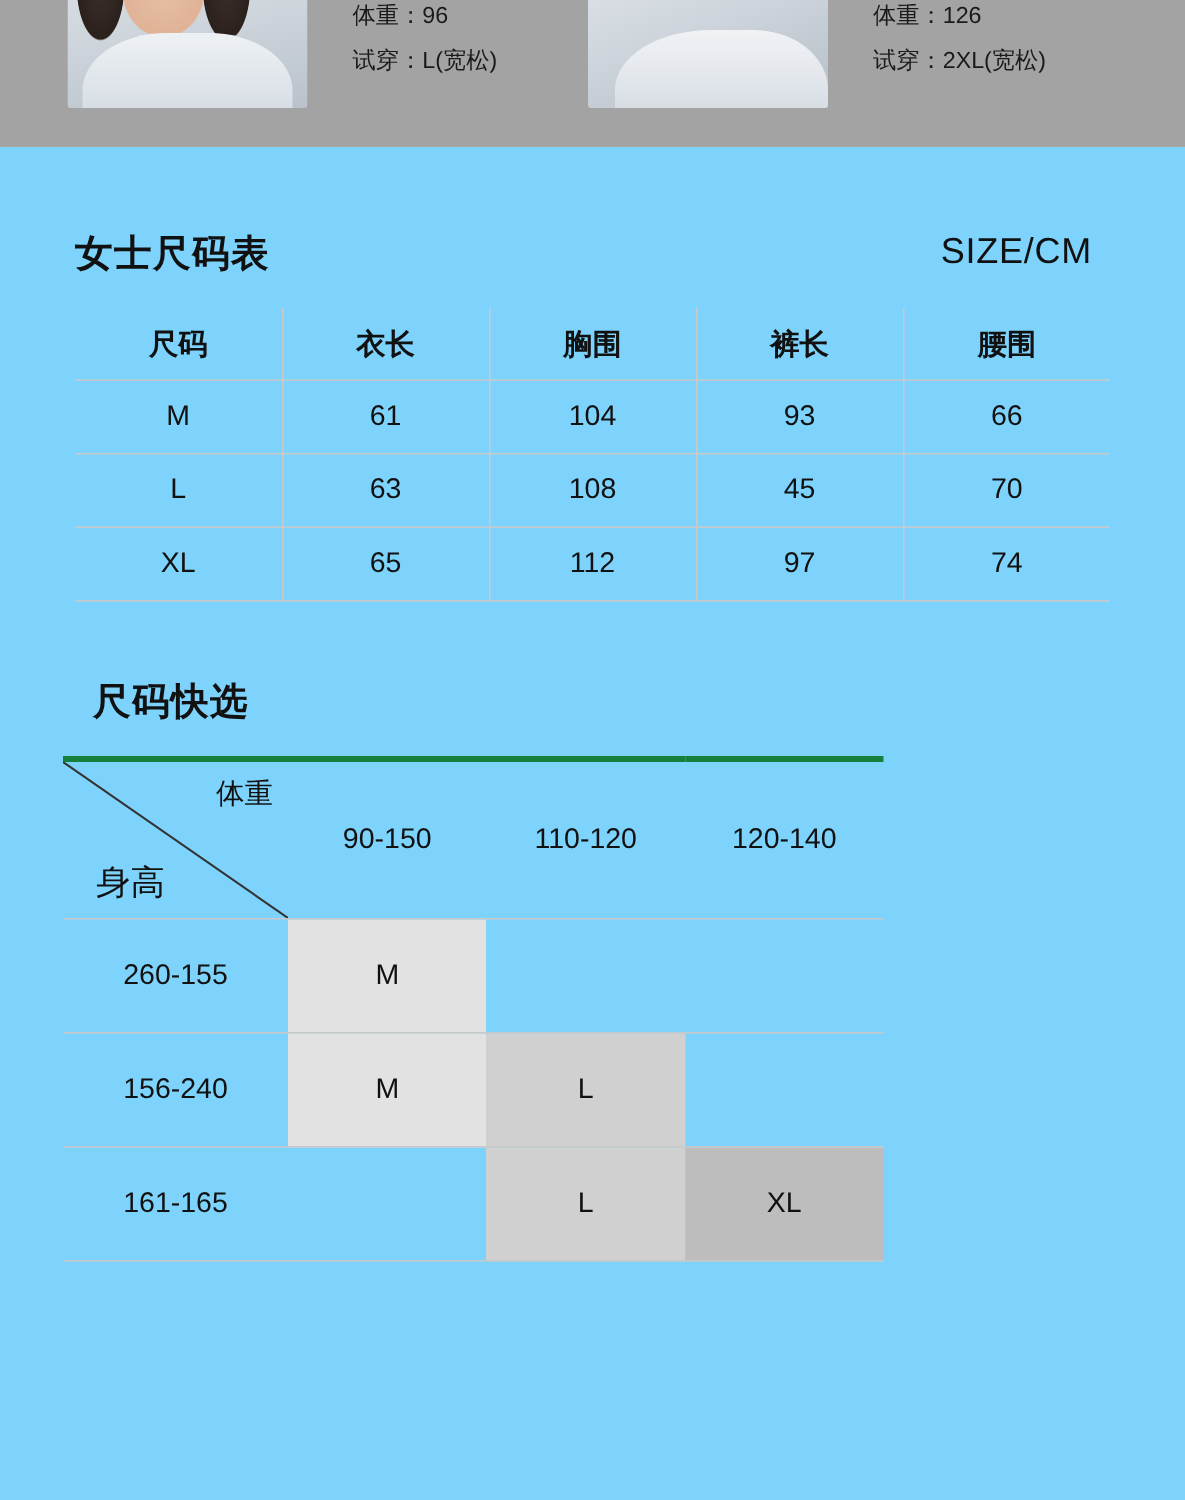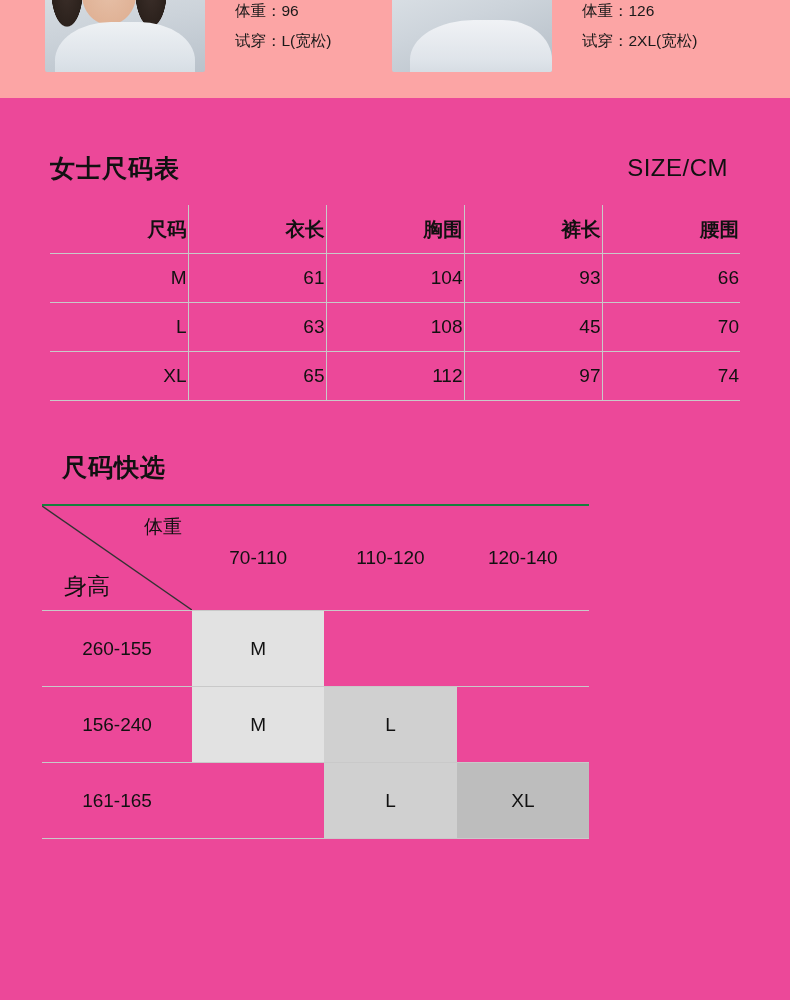--- a/index.html
+++ b/index.html
@@ -12,21 +12,21 @@
     background: #f2f2f2;
     font-family: "Liberation Sans", sans-serif;
     color: #111;
     overflow: hidden;
   }
 
   
   .top-strip {
     position: relative;
     height: 98px;
-    background: #fca5a5;
+    background: #a3a3a3;
     overflow: hidden;
   }
   .model-card {
     position: absolute;
     top: -40px;
     display: flex;
     align-items: flex-start;
   }
   .model-card.left { left: 45px; }
   .model-card.right { left: 392px; }
@@ -74,21 +74,21 @@
     margin-left: 30px;
     padding-top: 36px;
     font-size: 15.5px;
     line-height: 30px;
     color: #1a1a1a;
   }
   .model-info div { white-space: nowrap; }
 
   
   .panel {
-    background: #ec4899;
+    background: #7dd3fc;
     height: 902px;
     padding: 0;
     position: relative;
   }
 
   .section-title {
     font-size: 25px;
     font-weight: bold;
     color: #111;
     letter-spacing: 1px;
@@ -109,21 +109,21 @@
   
   table.size-table {
     border-collapse: collapse;
     margin: 20px auto 0 auto;
     width: 690px;
     table-layout: fixed;
   }
   table.size-table th,
   table.size-table td {
     border: 1px solid #c9c9c9;
-    text-align: right;
+    text-align: center;
     font-size: 19px;
     font-weight: normal;
     color: #111;
     height: 46px;
   }
   table.size-table th {
     font-weight: bold;
     font-size: 19.5px;
   }
   table.size-table tr > *:first-child { border-left: none; }
@@ -141,21 +141,21 @@
     table-layout: fixed;
   }
   table.quick-table td {
     border-bottom: 1px solid #c9c9c9;
     text-align: center;
     font-size: 19px;
     color: #111;
     height: 73px;
     vertical-align: middle;
   }
-  table.quick-table tr:first-child td { border-top: 2px solid #15803d; }
+  table.quick-table tr:first-child td { border-top: 4px solid #15803d; }
   table.quick-table td.rowhead {
     width: 150px;
     text-align: center;
   }
   td.cell-filled-1 { background: #e2e2e2; }
   td.cell-filled-2 { background: #d0d0d0; }
   td.cell-filled-3 { background: #bdbdbd; }
 
   
   .diag-cell {
@@ -256,21 +256,21 @@
   <table class="quick-table">
     <tbody>
         <tr class="quick-header">
       <td class="rowhead diag-cell">
         <svg class="diag-line" viewBox="0 0 150 104" preserveAspectRatio="none">
           <line x1="0" y1="0" x2="150" y2="104" stroke="#333" stroke-width="1.4"></line>
         </svg>
         <span class="weight-lbl">体重</span>
         <span class="height-lbl">身高</span>
       </td>
-      <td>70-110</td>
+      <td>90-150</td>
       <td>110-120</td>
       <td>120-140</td>
     </tr>
 
     <tr>
       <td class="rowhead">260-155</td>
       <td class="cell-filled-1">M</td>
       <td></td>
       <td></td>
     </tr>

